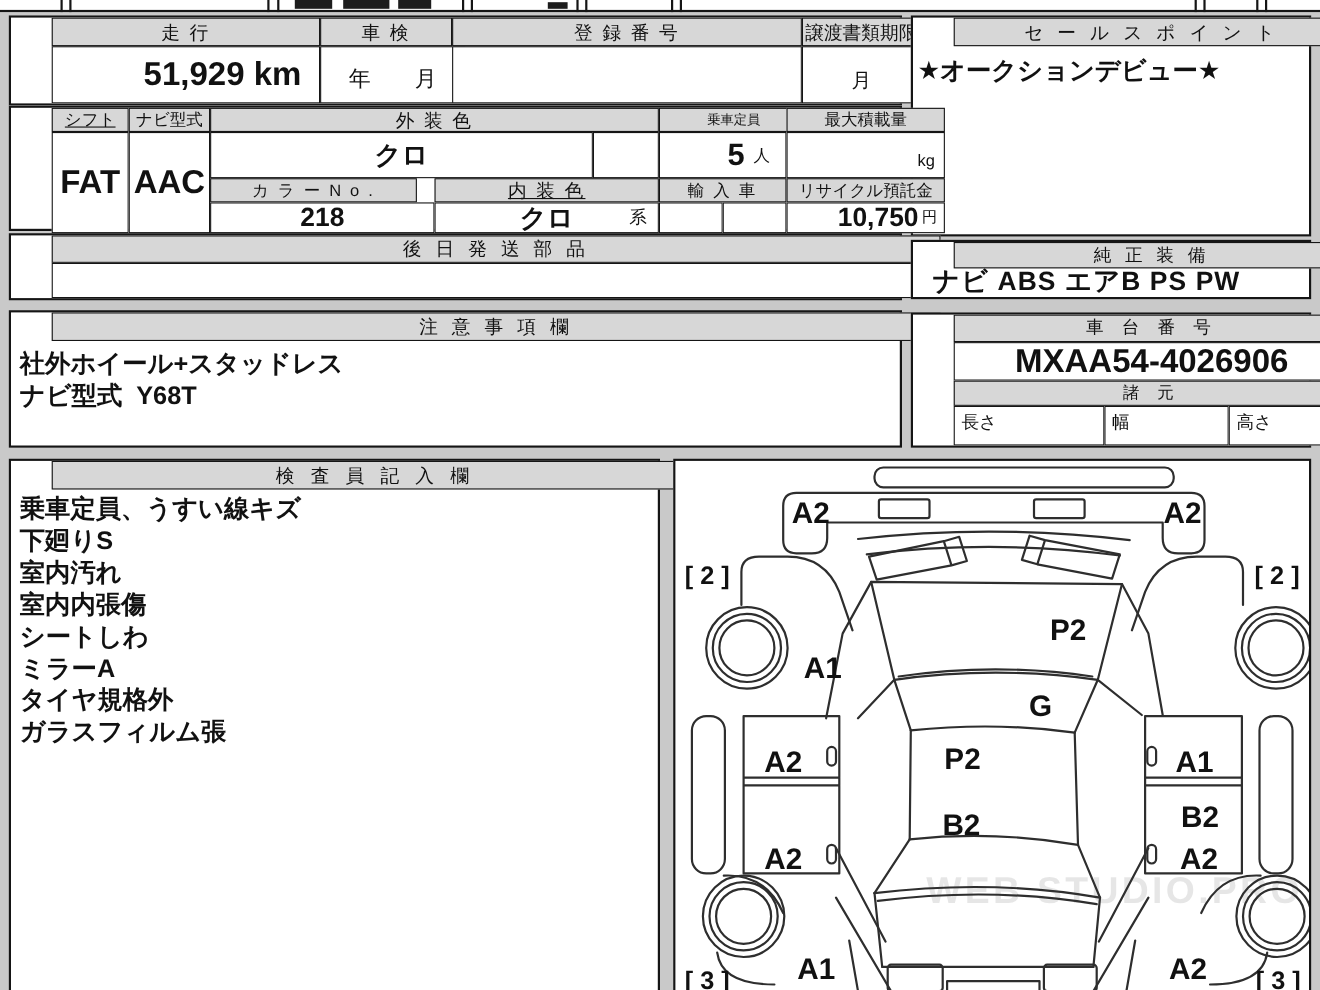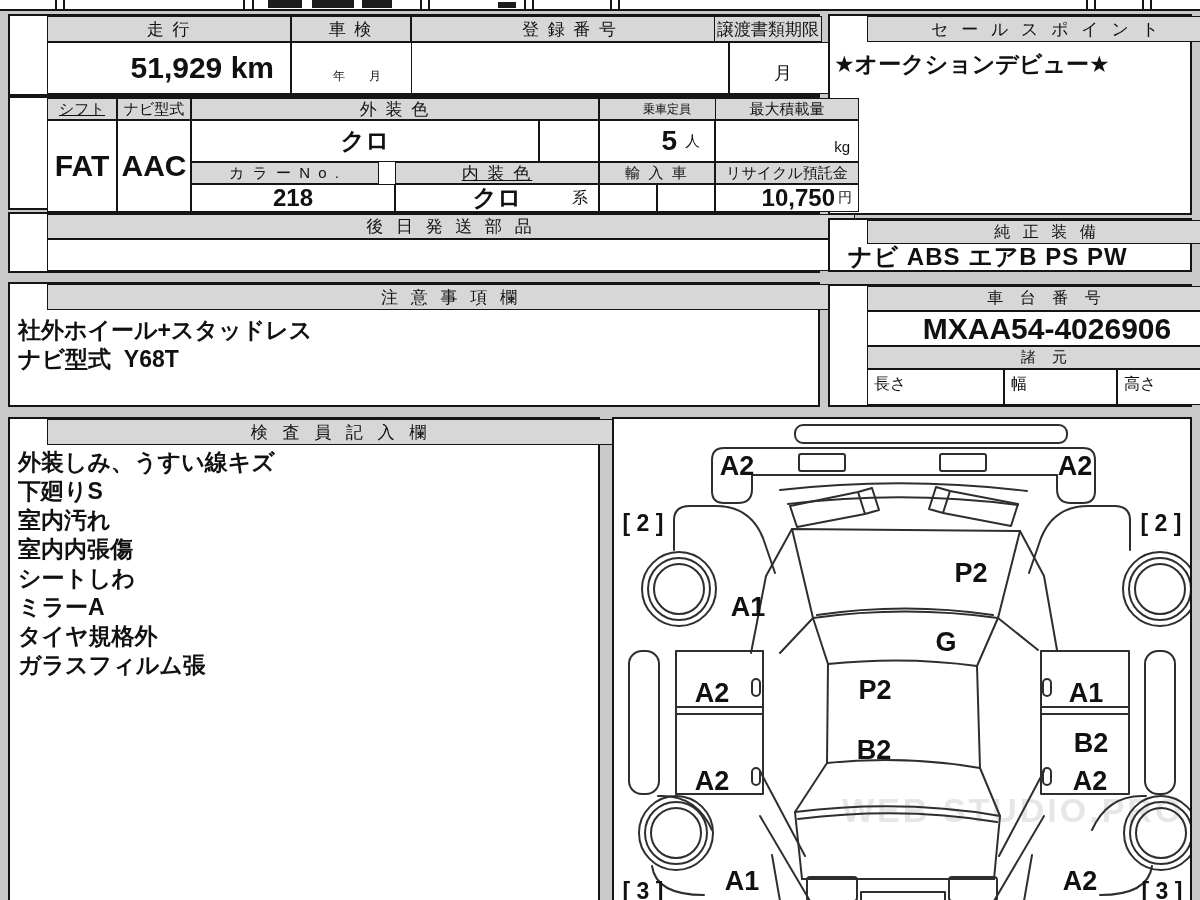--- a/index.html
+++ b/index.html
@@ -42,23 +42,23 @@
     <div class="frag" style="left:268px;top:0;width:34px;height:8px"></div>
     <div class="frag" style="left:312px;top:0;width:42px;height:8px"></div>
     <div class="frag" style="left:362px;top:0;width:30px;height:8px"></div>
     <div class="frag" style="left:498px;top:2px;width:18px;height:6px"></div>
   </div>
 
   <div class="box" style="left:8px;top:14px;width:812px;height:82px;">
     <div class="cell hdr" style="left:0;top:0;width:244px;height:26px">走 行</div>
     <div class="cell hdr" style="left:244px;top:0;width:120px;height:26px">車 検</div>
     <div class="cell hdr" style="left:364px;top:0;width:318px;height:26px">登 録 番 号</div>
-    <div class="cell hdr" style="left:667px;top:0;width:108px;height:26px;letter-spacing:0;">譲渡書類期限</div>
+    <div class="cell hdr" style="left:682px;top:0;width:108px;height:26px;letter-spacing:0;">譲渡書類期限</div>
     <div class="cell val-big" style="left:0;top:26px;width:244px;height:52px;justify-content:flex-end;padding-right:16px;">51,929 km</div>
-    <div class="cell" style="left:244px;top:26px;width:132px;height:52px;font-size:12px;align-items:flex-end;padding-bottom:8px;">年　　月</div>
+    <div class="cell" style="left:244px;top:26px;width:132px;height:52px;font-size:20px;align-items:flex-end;padding-bottom:8px;">年　　月</div>
     <div class="cell" style="left:364px;top:26px;width:318px;height:52px;"></div>
     <div class="cell" style="left:682px;top:26px;width:130px;height:52px;font-size:18px;align-items:flex-end;justify-content:flex-end;padding:0 12px 8px 0;">月　　日</div>
   </div>
 
   <div class="box" style="left:828px;top:14px;width:364px;height:201px;">
     <div class="cell hdr" style="left:0;top:0;width:360px;height:26px;letter-spacing:4px;">セ ー ル ス ポ イ ン ト</div>
     <div class="txt-lines" style="left:4px;top:34px;font-size:23px;">★オークションデビュー★</div>
   </div>
 
   <div class="box" style="left:8px;top:96px;width:812px;height:114px;">
@@ -117,21 +117,21 @@
     <div class="cell hdr" style="left:0;top:0;width:360px;height:25px;letter-spacing:6px;font-size:16px;">車 台 番 号</div>
     <div class="cell" style="left:0;top:25px;width:360px;height:35px;font-weight:bold;font-size:30px;">MXAA54-4026906</div>
     <div class="cell hdr" style="left:0;top:60px;width:360px;height:23px;letter-spacing:6px;font-size:15px;">諸 元</div>
     <div class="cell" style="left:0;top:83px;width:137px;height:36px;align-items:flex-start;justify-content:flex-start;padding:4px 6px;font-size:16px;">長さ</div>
     <div class="cell" style="left:137px;top:83px;width:113px;height:36px;align-items:flex-start;justify-content:flex-start;padding:4px 6px;font-size:16px;">幅</div>
     <div class="cell" style="left:250px;top:83px;width:110px;height:36px;align-items:flex-start;justify-content:flex-start;padding:4px 6px;font-size:16px;">高さ</div>
   </div>
 
   <div class="box" style="left:8px;top:417px;width:592px;height:486px;">
     <div class="cell hdr" style="left:0;top:0;width:588px;height:26px;letter-spacing:5px;">検 査 員 記 入 欄</div>
-    <div class="txt-lines" style="left:8px;top:29px;">外装しみ、うすい線キズ</div>
+    <div class="txt-lines" style="left:8px;top:29px;">乗車定員、うすい線キズ</div>
     <div class="txt-lines" style="left:8px;top:58px;">下廻りS</div>
     <div class="txt-lines" style="left:8px;top:87px;">室内汚れ</div>
     <div class="txt-lines" style="left:8px;top:116px;">室内内張傷</div>
     <div class="txt-lines" style="left:8px;top:145px;">シートしわ</div>
     <div class="txt-lines" style="left:8px;top:174px;">ミラーA</div>
     <div class="txt-lines" style="left:8px;top:203px;">タイヤ規格外</div>
     <div class="txt-lines" style="left:8px;top:232px;">ガラスフィルム張</div>
   </div>
 
   <div class="box" style="left:612px;top:417px;width:580px;height:486px;">

